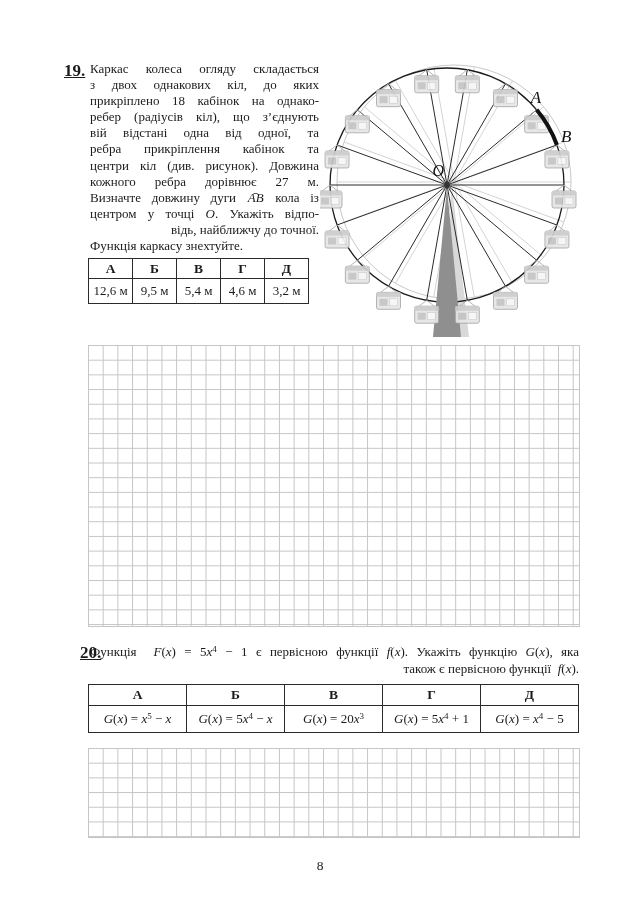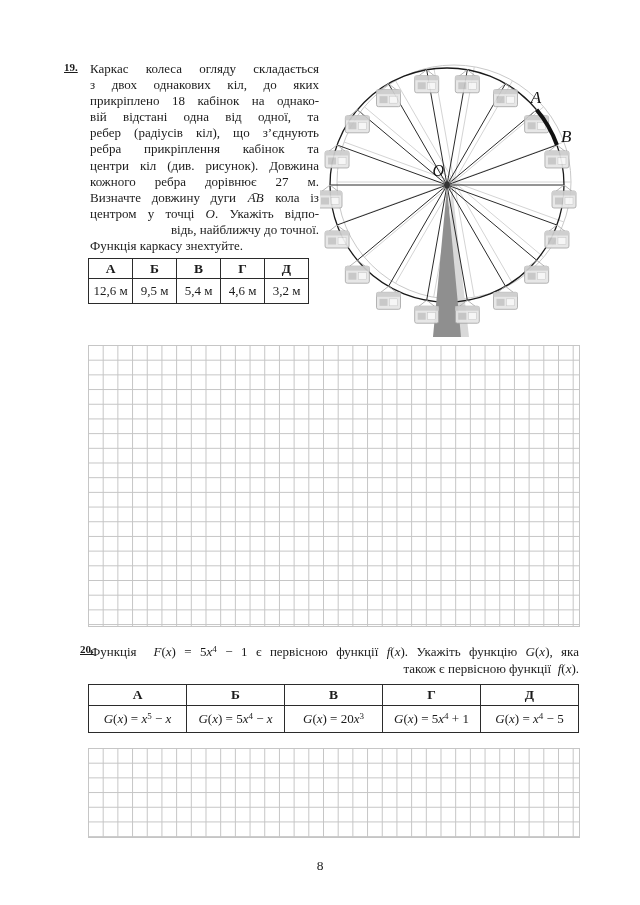--- a/index.html
+++ b/index.html
@@ -1,20 +1,20 @@
 <!DOCTYPE html>
 <html><head>
 <meta charset="utf-8">
 <style>
   html,body{margin:0;padding:0;background:#ffffff;}
   .page{
     position:relative;width:640px;height:905px;background:#ffffff;overflow:hidden;
     font-family:"Liberation Serif","DejaVu Serif",serif;color:#1b1b1b;
   }
-  .prob-num{position:absolute;font-size:11px;font-weight:bold;text-decoration:underline;}
+  .prob-num{position:absolute;font-size:17px;font-weight:bold;text-decoration:underline;}
   
   .p19-text{position:absolute;left:90px;top:61px;width:229px;font-size:13px;line-height:16.1px;}
   .jline{text-align:justify;text-align-last:justify;white-space:normal;}
   .pline{text-align:right;}
   .note-line{text-align:left;}
   .mi{font-style:italic;}
   sup{font-size:9px;line-height:0;vertical-align:4px;}
   .arcab{font-style:italic;position:relative;display:inline-block;padding:0 1px;}
   .arcab::before{
     content:"\2322";position:absolute;left:50%;top:-0.55em;transform:translateX(-50%);
@@ -53,22 +53,22 @@
 <body>
 
 <div class="page">
 
   <div class="prob-num" style="left:64px;top:61px;">19.</div>
 
   <div class="p19-text">
     <div class="jline">Каркас колеса огляду складається</div>
     <div class="jline">з двох однакових кіл, до яких</div>
     <div class="jline">прикріплено 18 кабінок на однако-</div>
+    <div class="jline">ребер (радіусів кіл), що з’єднують</div>
     <div class="jline">вій відстані одна від одної, та</div>
-    <div class="jline">ребер (радіусів кіл), що з’єднують</div>
     <div class="jline">ребра прикріплення кабінок та</div>
     <div class="jline">центри кіл (див. рисунок). Довжина</div>
     <div class="jline">кожного ребра дорівнює 27 м.</div>
     <div class="jline"><span>Визначте довжину дуги </span><span class="arcab">AB</span><span> кола із</span></div>
     <div class="jline"><span>центром у точці </span><span class="mi">O</span><span>. Укажіть відпо-</span></div>
     <div class="pline">відь, найближчу до точної.</div>
     <div class="note-line">Функція каркасу знехтуйте.</div>
   </div>
 
   <table class="t19">

